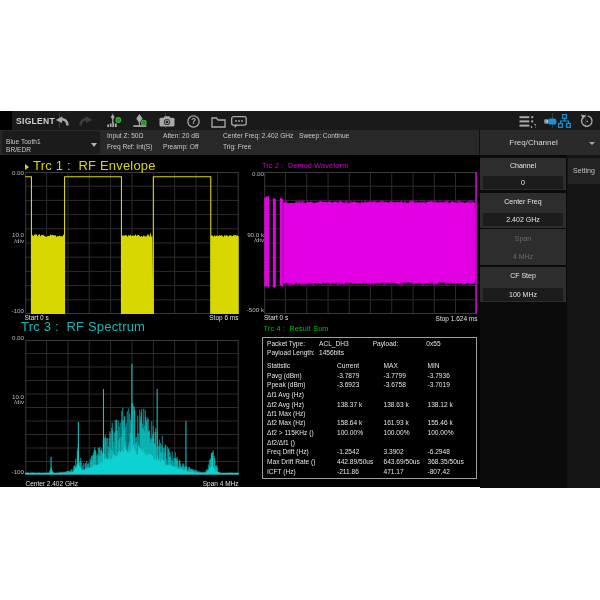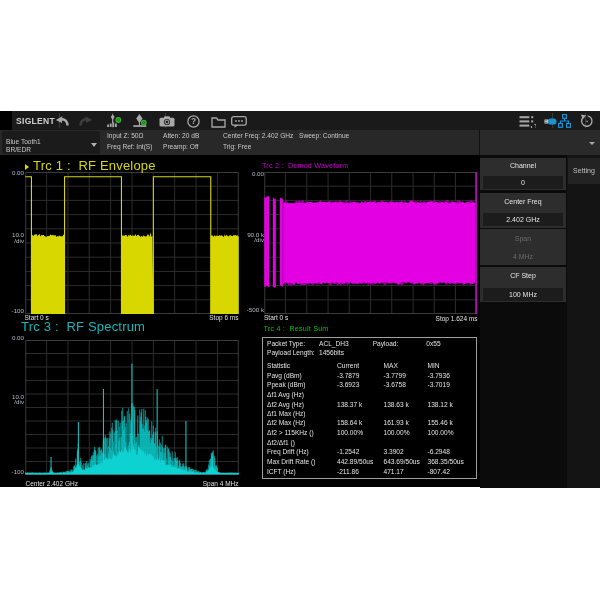--- a/index.html
+++ b/index.html
@@ -240,20 +240,21 @@
     <div style="position:absolute;left:383.5px;top:345.9px;height:10px;line-height:10px;font-size:6.6px;color:#e2e2e2;white-space:nowrap">643.69/50us</div>
     <div style="position:absolute;left:427.5px;top:345.9px;height:10px;line-height:10px;font-size:6.6px;color:#e2e2e2;white-space:nowrap">368.35/50us</div>
     <div style="position:absolute;left:267px;top:355.7px;height:10px;line-height:10px;font-size:6.6px;color:#e2e2e2;white-space:nowrap">ICFT (Hz)</div>
     <div style="position:absolute;left:337px;top:355.7px;height:10px;line-height:10px;font-size:6.6px;color:#e2e2e2;white-space:nowrap">-211.86</div>
     <div style="position:absolute;left:383.5px;top:355.7px;height:10px;line-height:10px;font-size:6.6px;color:#e2e2e2;white-space:nowrap">471.17</div>
     <div style="position:absolute;left:427.5px;top:355.7px;height:10px;line-height:10px;font-size:6.6px;color:#e2e2e2;white-space:nowrap">-807.42</div>
 
   <div style="position:absolute;left:480px;top:44px;width:120px;height:332.5px;background:#0b0b0b"></div>
   <div style="position:absolute;left:567px;top:44px;width:33px;height:332.5px;background:#141414"></div>
   <div style="position:absolute;left:480px;top:19px;width:120px;height:25px;background:#2a2a2a">
+    <div style="position:absolute;left:0;top:0;width:107px;text-align:center;font-size:8px;line-height:25px;color:#d8d8d8">Freq/Channel</div>
     <div style="position:absolute;left:588px;top:11px"></div>
     <div style="position:absolute;left:109px;top:11.5px;width:0;height:0;border-top:3.5px solid #a8a8a8;border-left:3px solid transparent;border-right:3px solid transparent"></div>
   </div>
   <div style="position:absolute;left:480px;top:46.5px;width:86px;height:32.5px;background:#2d2d2d">
       <div style="position:absolute;left:0;top:2.0px;width:86px;text-align:center;font-size:7px;line-height:11px;color:#e4e4e4">Channel</div>
       <div style="position:absolute;left:3px;top:18.0px;width:80px;height:13px;background:#1c1c1c;text-align:center;font-size:7px;line-height:13px;color:#e4e4e4">0</div>
     </div>
     <div style="position:absolute;left:480px;top:81.5px;width:86px;height:35.0px;background:#2d2d2d">
       <div style="position:absolute;left:0;top:3.2px;width:86px;text-align:center;font-size:7px;line-height:11px;color:#e4e4e4">Center Freq</div>
       <div style="position:absolute;left:3px;top:20.5px;width:80px;height:13px;background:#1c1c1c;text-align:center;font-size:7px;line-height:13px;color:#e4e4e4">2.402 GHz</div>

